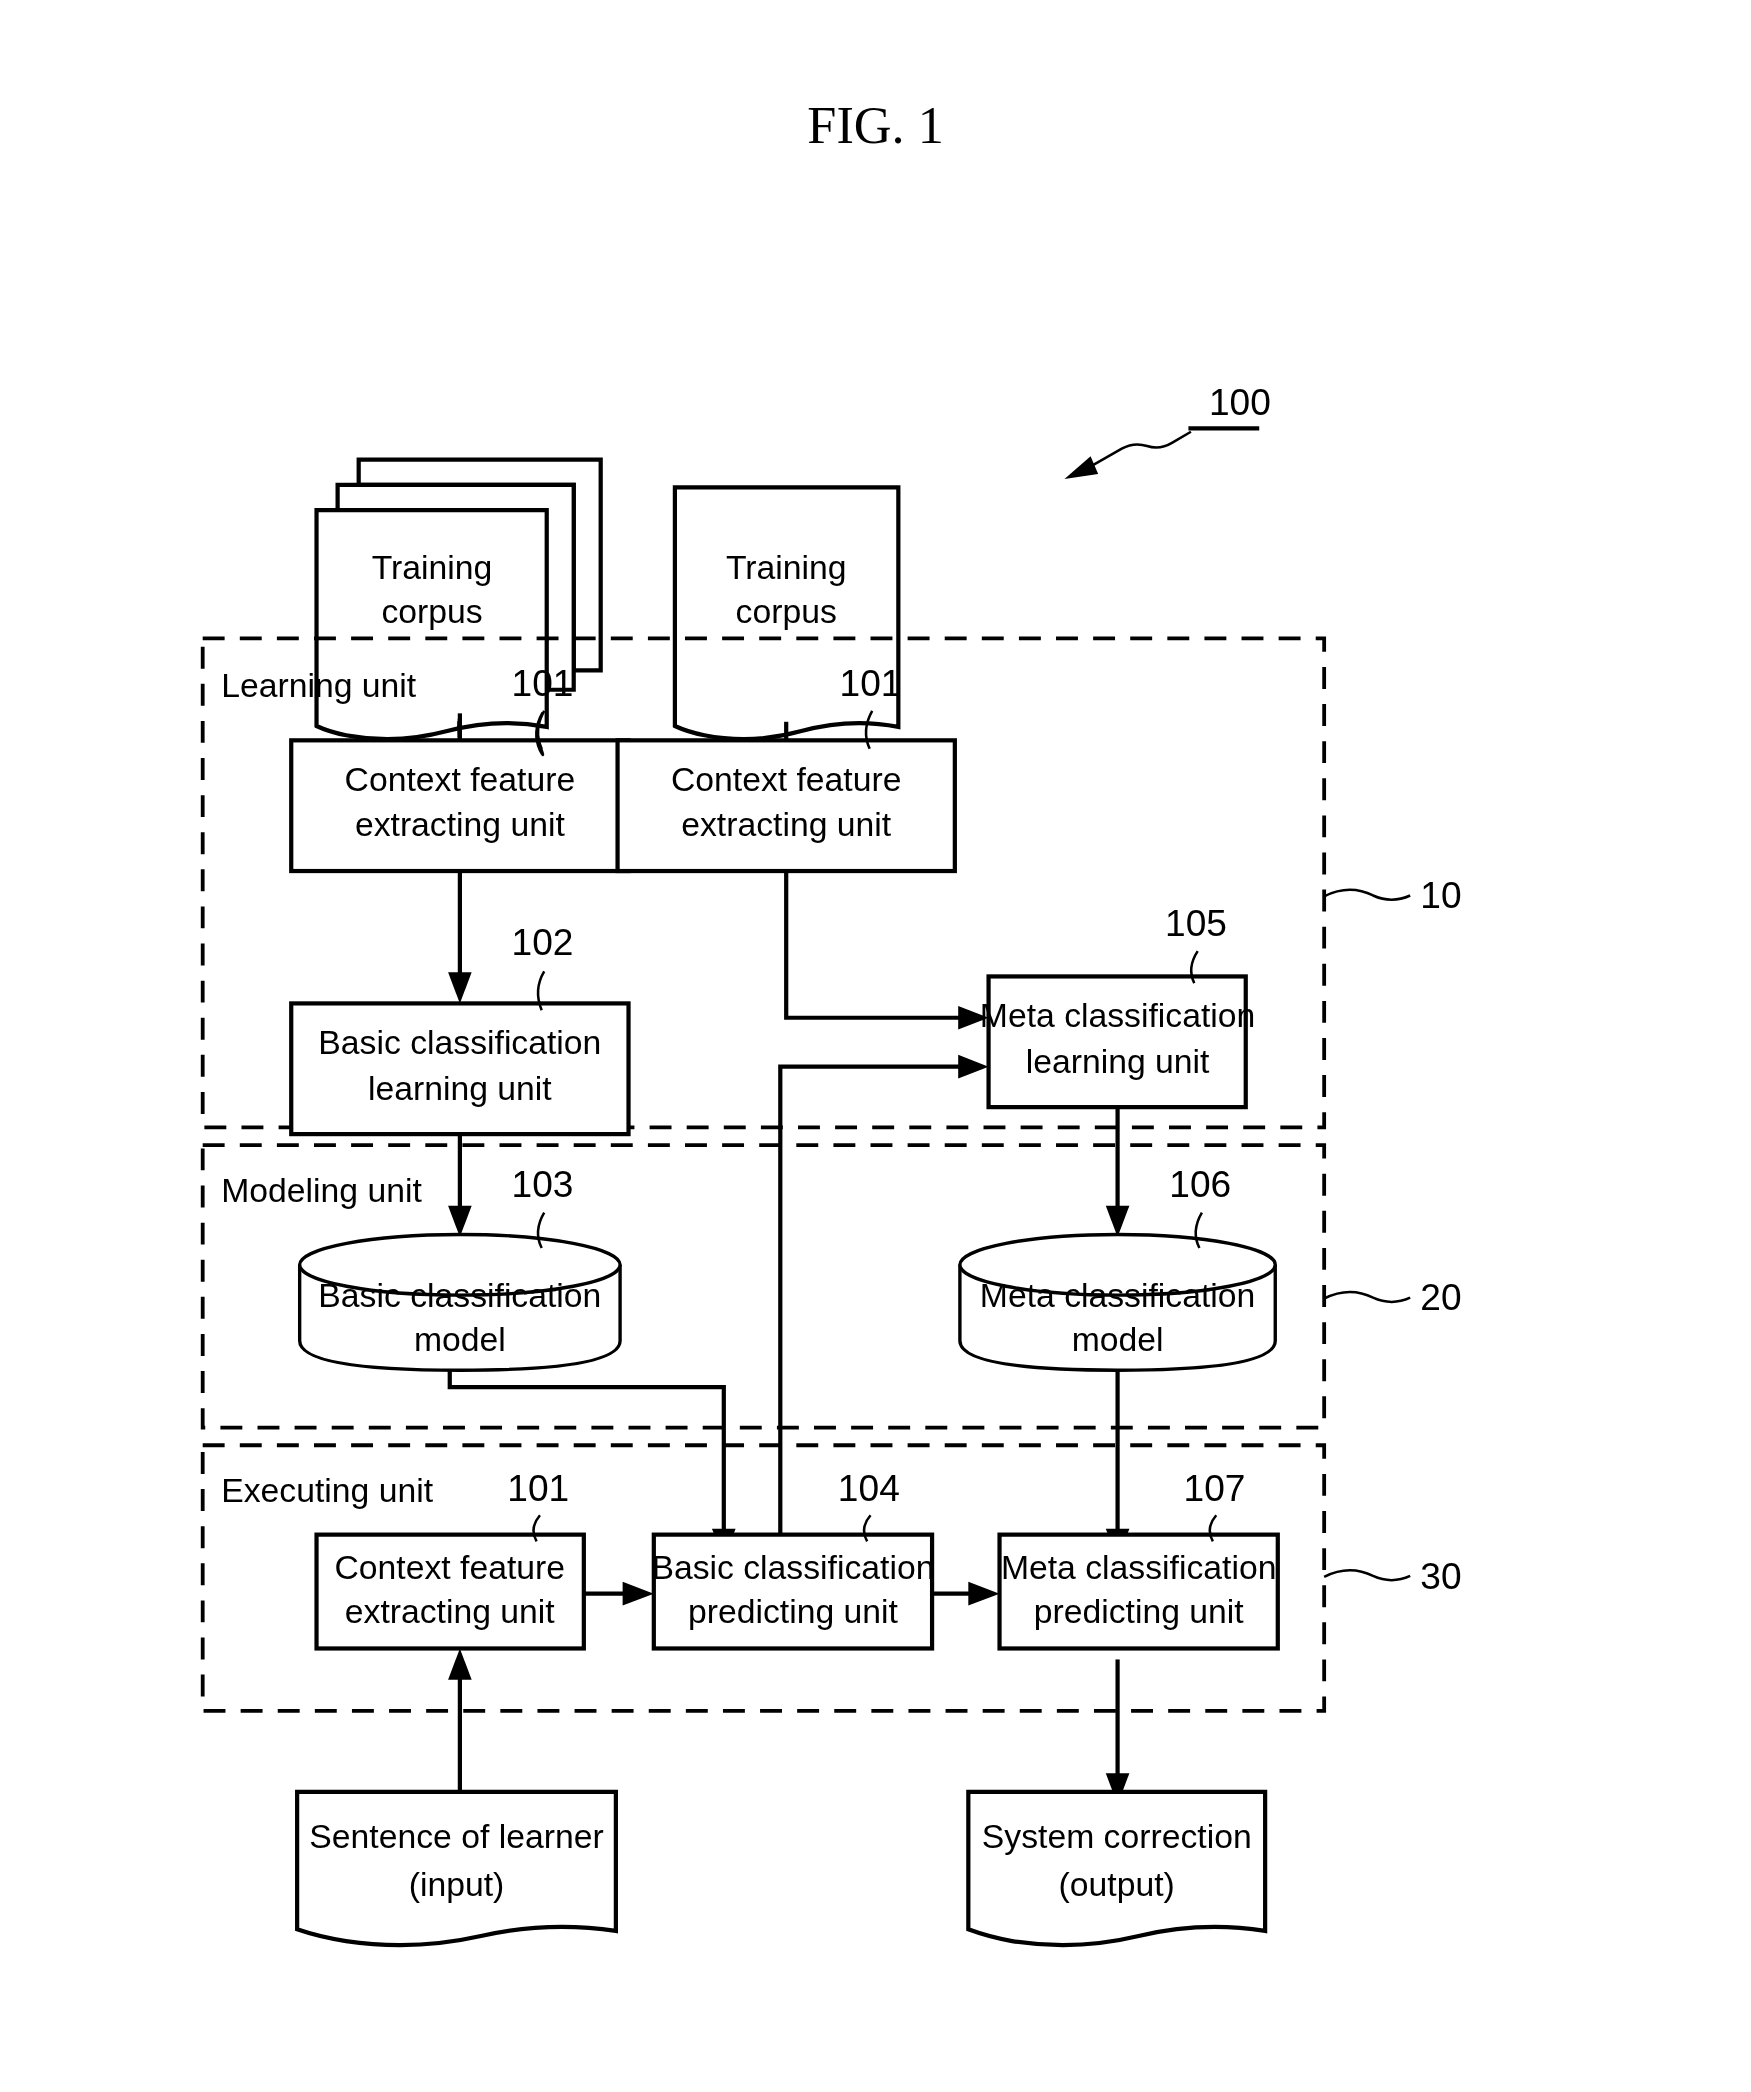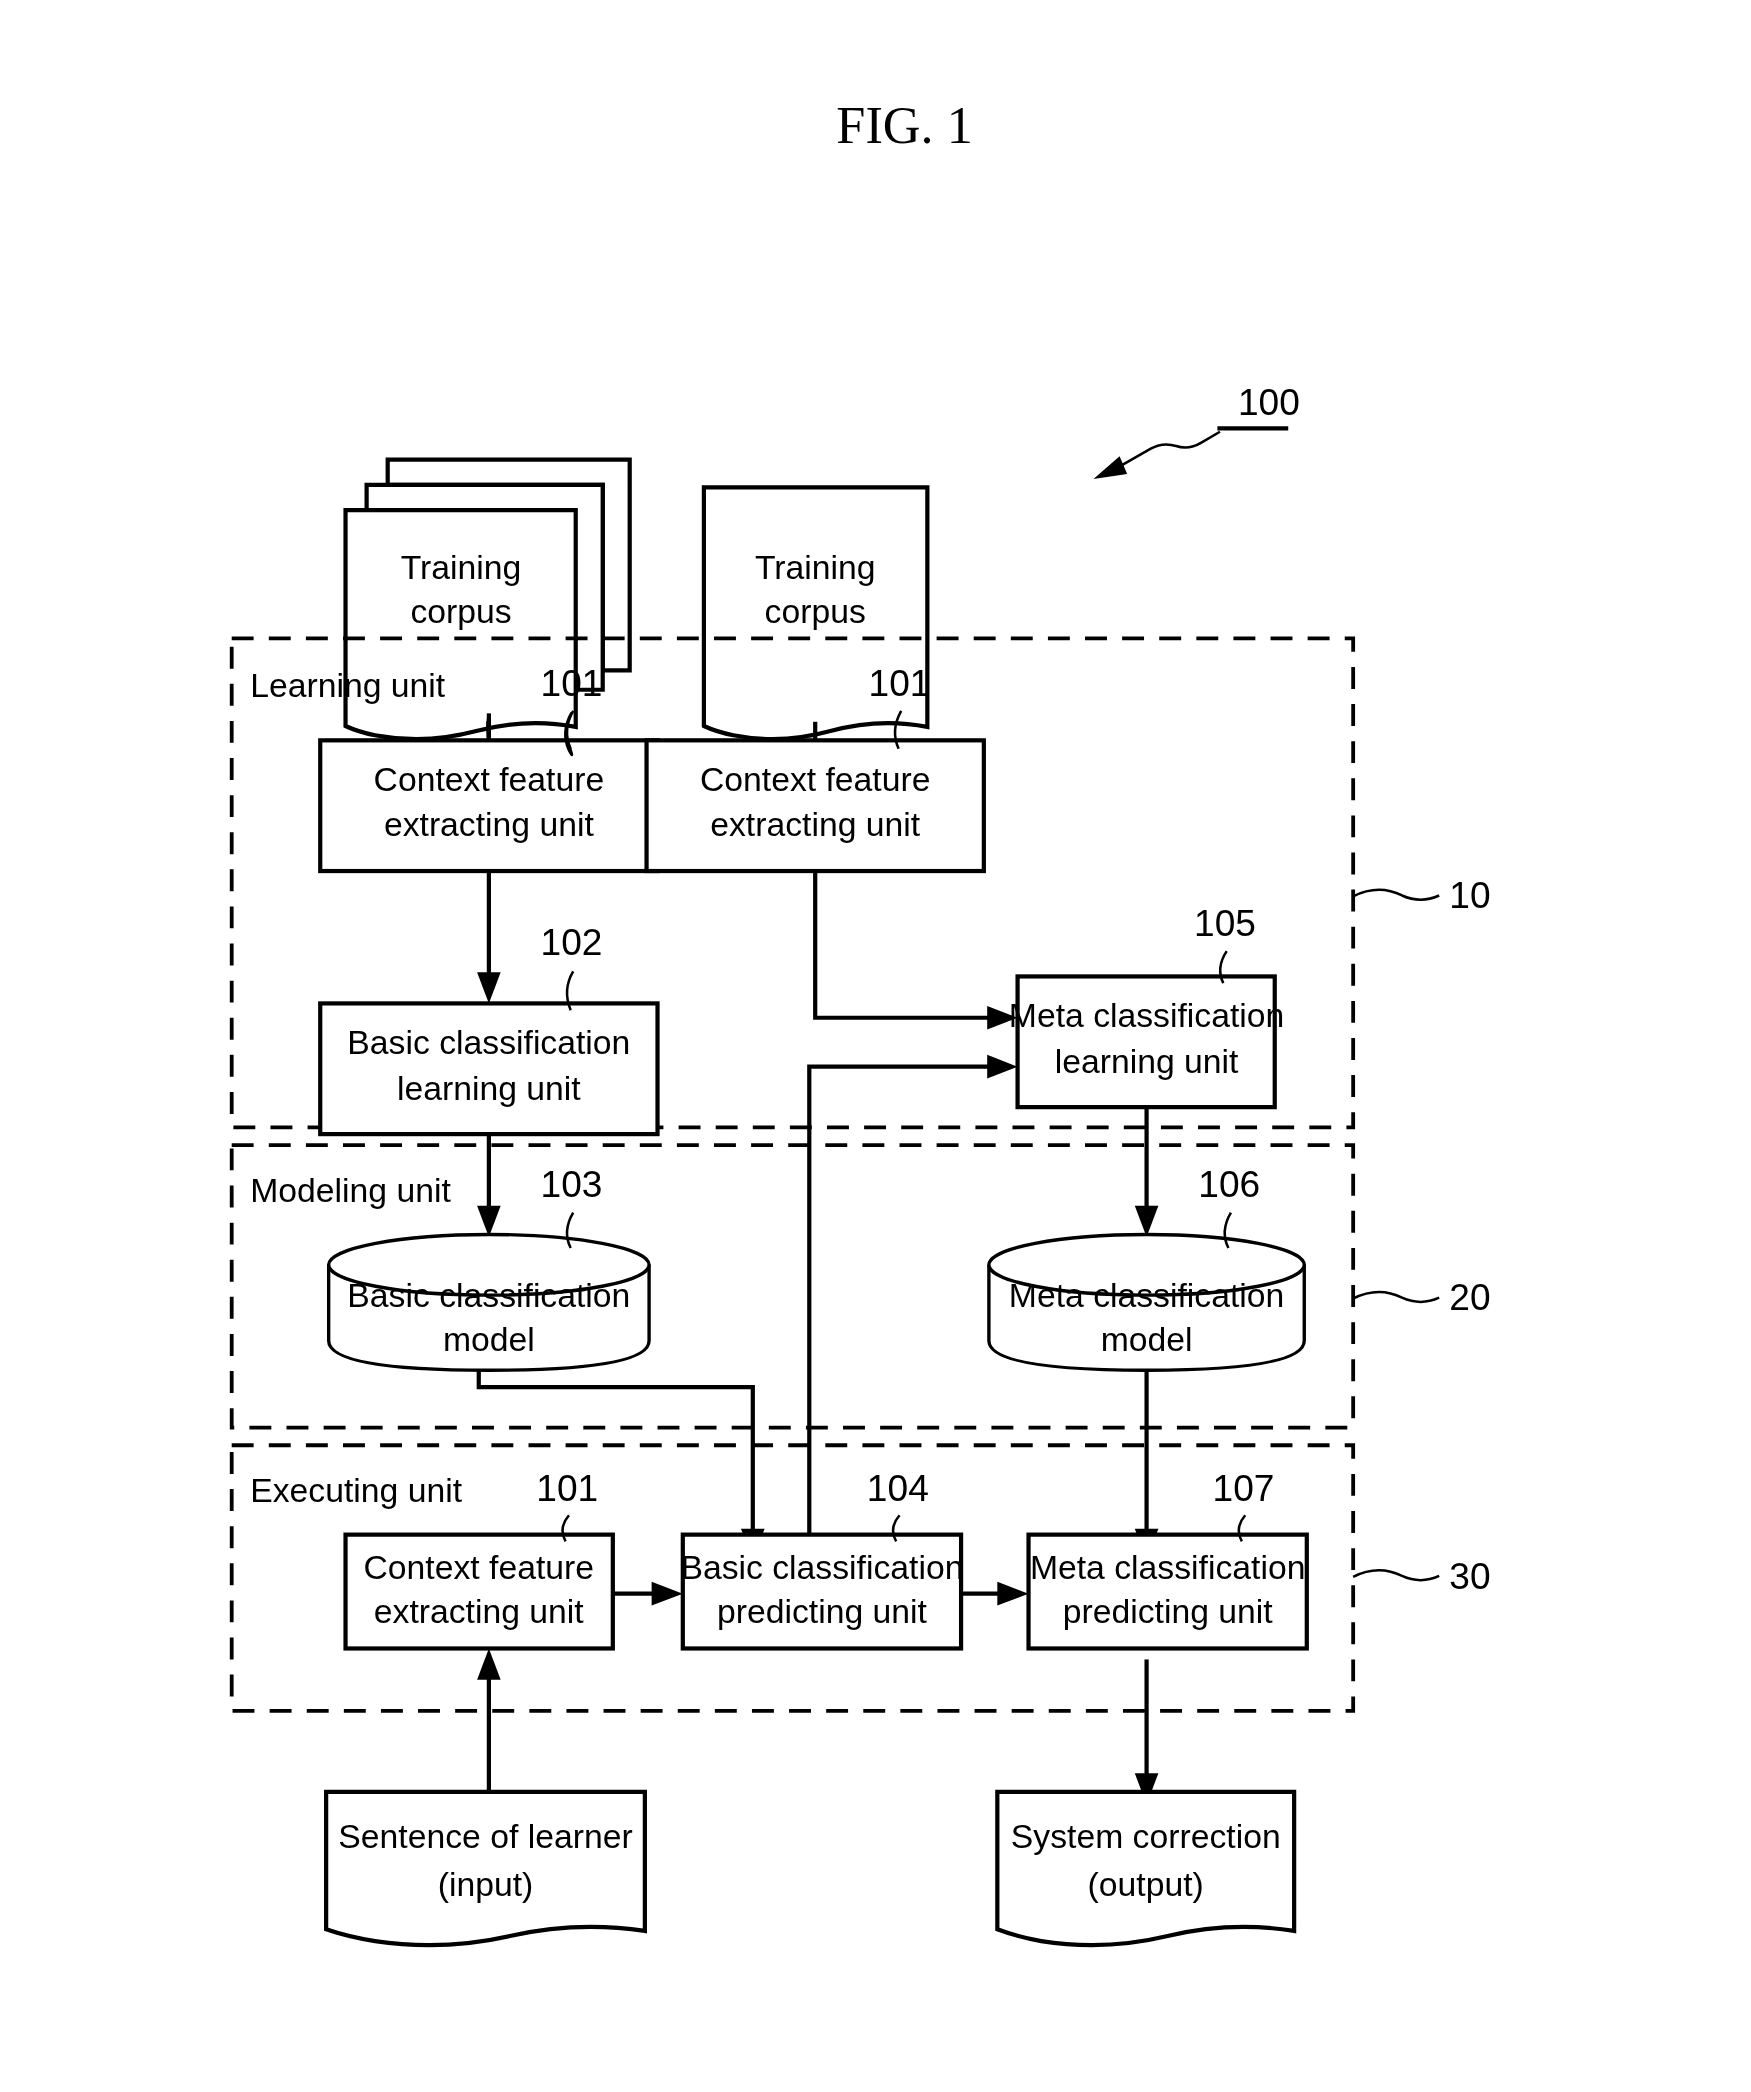--- a/index.html
+++ b/index.html
@@ -10,21 +10,20 @@
   body {
     width: 1752px;
     height: 2092px;
     position: relative;
     font-family: "Liberation Sans", sans-serif;
     overflow: hidden;
   }
   #figure-root {
     position: absolute;
     inset: 0;
-    margin-left: 29px;
   }
   svg#diagram {
     display: block;
     width: 1752px;
     height: 2092px;
   }
   .fig-title {
     font-family: "Liberation Serif", serif;
     font-size: 62px;
     fill: #000000;

